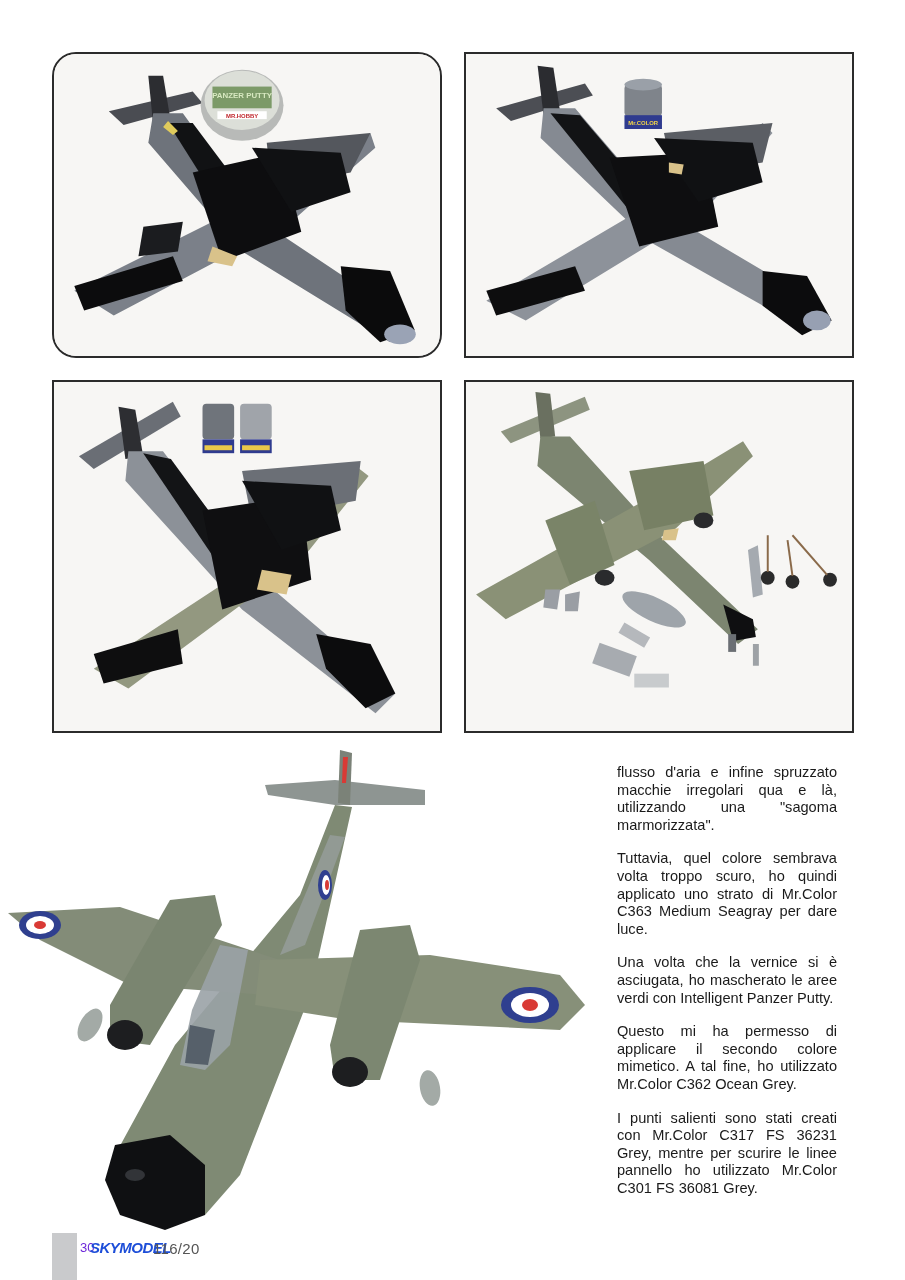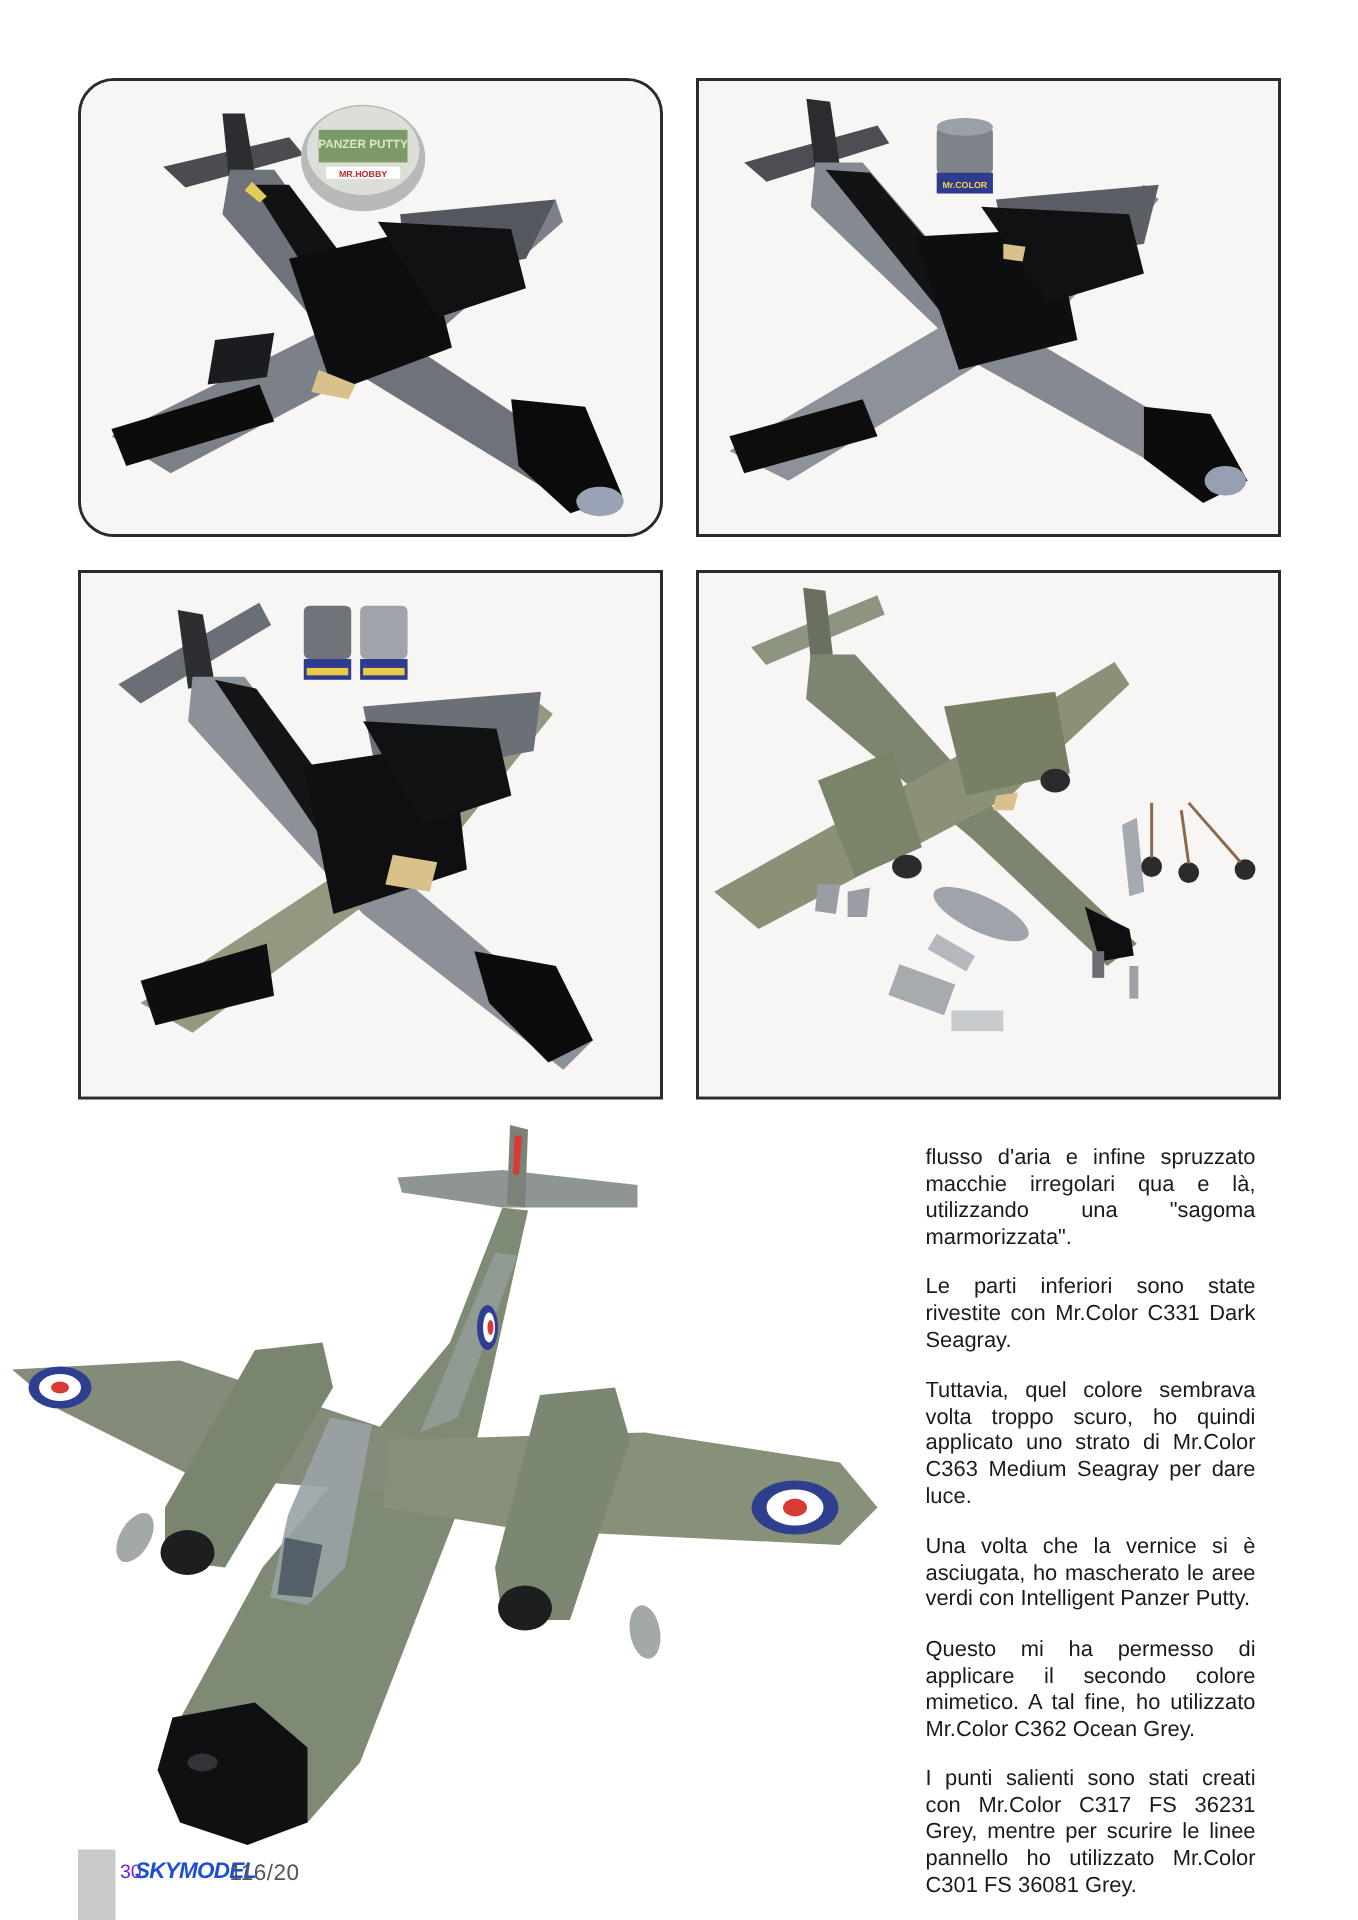--- a/index.html
+++ b/index.html
@@ -169,21 +169,20 @@
     <path d="M220 200 L248 205 L230 300 L205 325 L180 320 L192 265 Z" fill="#9aa2a6" opacity="0.9"></path>
     <path d="M190 280 L215 285 L208 320 L185 318 Z" fill="#56606a"></path>
 
     <path d="M115 400 L170 390 L205 420 L205 470 L165 485 L120 470 L105 435 Z" fill="#0f1012"></path>
     <ellipse cx="135" cy="430" rx="10" ry="6" fill="#4a4d52" opacity="0.6"></ellipse>
   </svg>
 </div>
 
 <div class="article">
   <p>flusso d'aria e infine spruzzato macchie irregolari qua e là, utilizzando una "sagoma marmorizzata".</p>
-  <p>Le parti inferiori sono state rivestite con Mr.Color C331 Dark Seagray.</p>
   <p>Tuttavia, quel colore sembrava volta troppo scuro, ho quindi applicato uno strato di Mr.Color C363 Medium Seagray per dare luce.</p>
   <p>Una volta che la vernice si è asciugata, ho mascherato le aree verdi con Intelligent Panzer Putty.</p>
   <p>Questo mi ha permesso di applicare il secondo colore mimetico. A tal fine, ho utilizzato Mr.Color C362 Ocean Grey.</p>
   <p>I punti salienti sono stati creati con Mr.Color C317 FS 36231 Grey, mentre per scurire le linee pannello ho utilizzato Mr.Color C301 FS 36081 Grey.</p>
 </div>
 
 <div class="footer-num-box"></div>
 <div class="footer-num">30</div>
 <div class="footer-brand">SKYMODEL</div>
 <div class="footer-issue">116/20</div>

